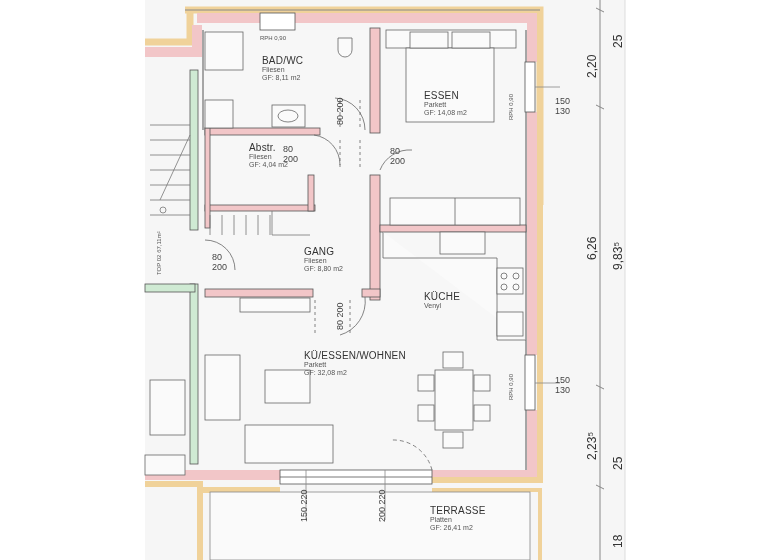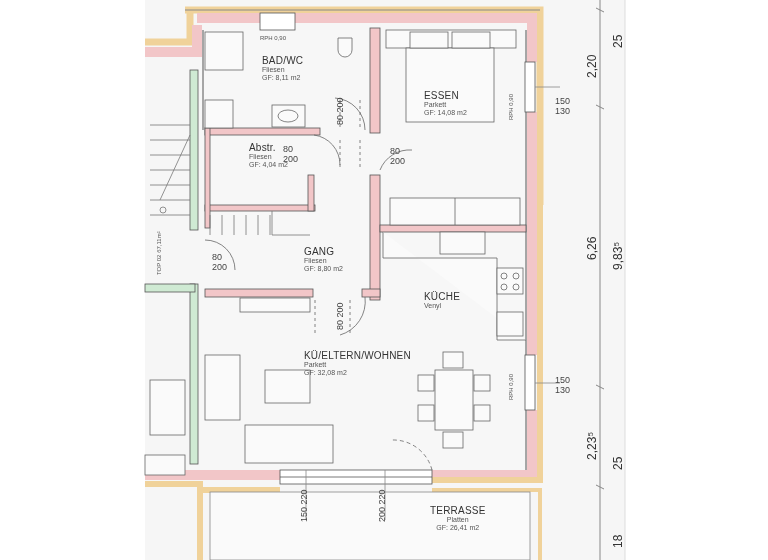--- a/index.html
+++ b/index.html
@@ -172,26 +172,26 @@
   <div class="room-sub">Fliesen</div>
   <div class="room-sub">GF: 8,80 m2</div>
 </div>
 
 <div class="lbl" style="left:424px;top:291px;">
   <div class="room-name">KÜCHE</div>
   <div class="room-sub">Venyl</div>
 </div>
 
 <div class="lbl" style="left:304px;top:350px;">
-  <div class="room-name">KÜ/ELTERN/WOHNEN</div>
+  <div class="room-name">KÜ/ESSEN/WOHNEN</div>
   <div class="room-sub">Parkett</div>
   <div class="room-sub">GF: 32,08 m2</div>
 </div>
 
-<div class="lbl" style="left:430px;top:505px;text-align:center;">
+<div class="lbl" style="left:430px;top:505px;">
   <div class="room-name">TERRASSE</div>
   <div class="room-sub">Platten</div>
   <div class="room-sub">GF: 26,41 m2</div>
 </div>
 
 <div class="lbl tiny rot" style="left:156px;top:275px;transform:rotate(-90deg);">
   <span>TOP 02</span>
   <span>67,11m²</span>
 </div>
 

